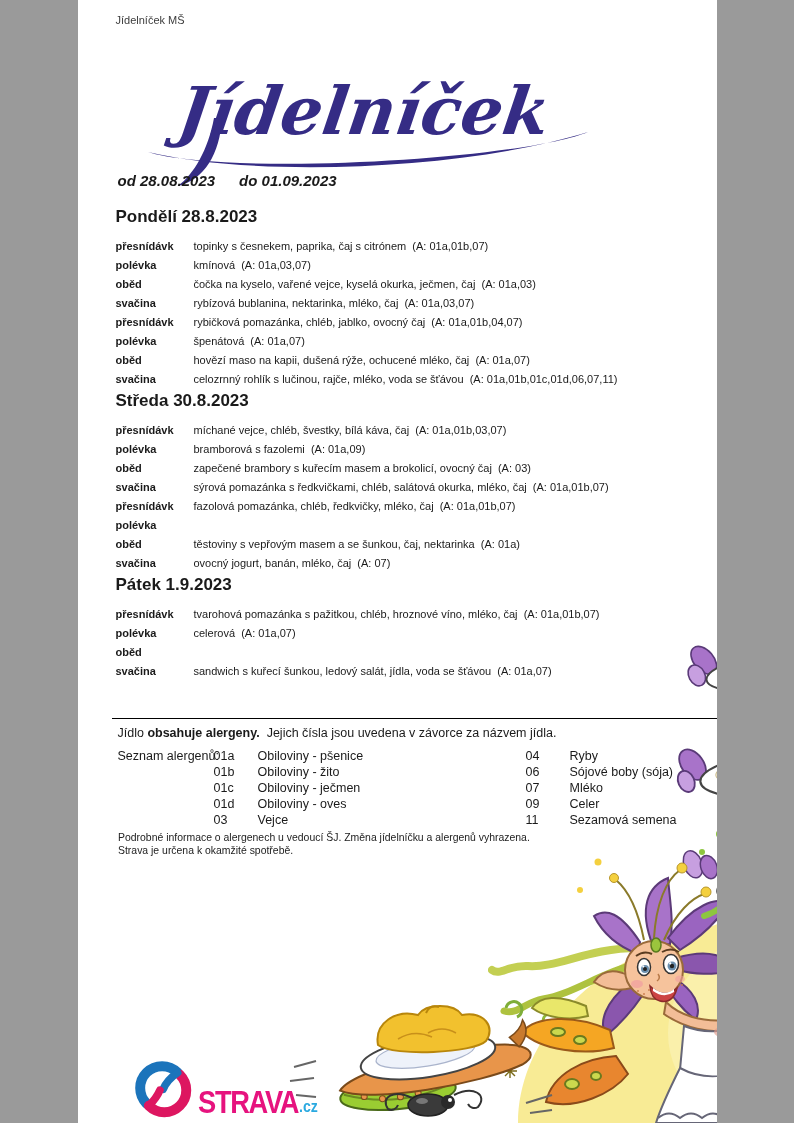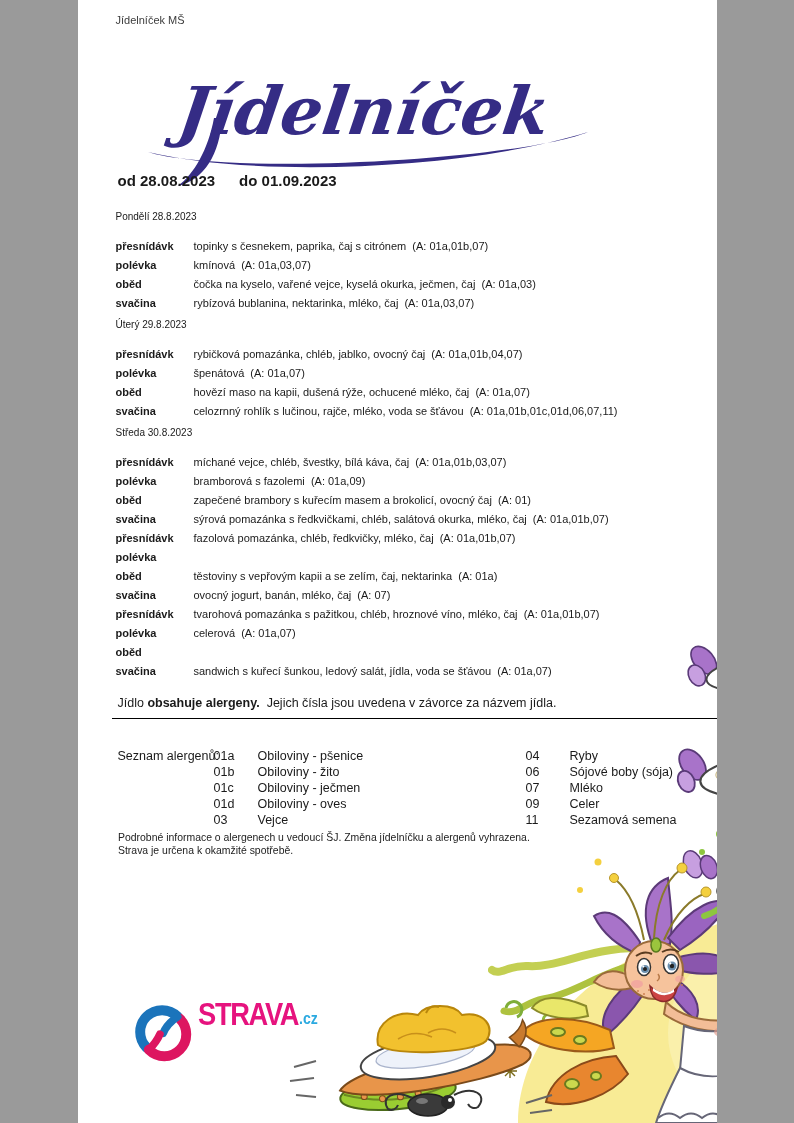--- a/index.html
+++ b/index.html
@@ -3,44 +3,44 @@
 <meta charset="utf-8">
 <style>
   html,body{margin:0;padding:0;background:#9a9a9a;}
   .page{
     position:relative;width:639px;height:1123px;margin:0 auto;
     background:#ffffff;overflow:hidden;
     font-family:"Liberation Sans",sans-serif;color:#1a1a1a;
   }
   .doc-label{position:absolute;left:38px;top:14px;font-size:11px;color:#3c3c3c;}
   .title-svg{position:absolute;left:58px;top:46px;width:460px;height:150px;pointer-events:none;}
-  .date-line{position:absolute;left:40px;top:172px;font-size:15px;font-weight:bold;white-space:pre;}
+  .date-line{position:absolute;left:40px;top:172px;font-size:15px;font-weight:bold;white-space:pre;font-style:italic;}
   .date-line .gap{display:inline-block;width:24px;}
   .menu{position:absolute;left:38px;top:200px;width:662px;}
-  .day h2{font-size:10px;font-weight:normal;margin:2px 0 10px 0;line-height:20px;}
+  .day h2{font-size:17px;font-weight:bold;margin:2px 0 10px 0;line-height:20px;}
   .day:first-child h2{margin-top:7px;}
   .meal-row{display:flex;line-height:19px;font-size:11px;}
   .meal-label{width:78px;font-weight:bold;flex:0 0 78px;}
   .meal-text{flex:1;white-space:pre-wrap;}
   .rule{position:absolute;left:34px;top:718px;width:630px;border-top:1.6px solid #000;}
-  .allergen-note{position:absolute;left:40px;top:696px;font-size:12.5px;white-space:pre-wrap;}
+  .allergen-note{position:absolute;left:40px;top:726px;font-size:12.5px;white-space:pre-wrap;}
   .allergen-table{position:absolute;left:40px;top:748px;width:660px;font-size:12.5px;}
   .al-label{position:absolute;left:0;top:0;line-height:16px;}
   .al-col{position:absolute;top:0;}
   .al-col1{left:96px;}
   .al-col2{left:408px;}
   .al-row{display:flex;line-height:16px;}
   .al-code{width:44px;flex:0 0 44px;}
   .footer-notes{position:absolute;left:40px;top:830px;font-size:11.6px;line-height:13px;color:#222;
     transform:scaleX(.9);transform-origin:0 0;white-space:pre;}
   .illu{position:absolute;pointer-events:none;}
   .cascade-svg{left:598px;top:522px;width:196px;height:300px;}
   .fairy-svg{left:410px;top:818px;width:384px;height:305px;}
   .bug-svg{left:200px;top:1005px;width:295px;height:118px;}
-  .logo{position:absolute;left:52px;top:1000px;display:flex;align-items:flex-start;}
+  .logo{position:absolute;left:52px;top:1056px;display:flex;align-items:flex-end;}
   .logo-swirl{width:62px;height:62px;flex:0 0 62px;}
   .brand-wrap{display:flex;align-items:flex-end;transform:scaleX(.88);transform-origin:left center;margin-left:6px;}
   .brand{font-size:31px;font-weight:bold;color:#e6137e;letter-spacing:-1.5px;line-height:30px;}
   .tld{font-size:16px;font-weight:bold;color:#2aa9e0;margin-left:1px;line-height:22px;}
 </style>
 </head>
 <body>
 
 <div class="page">
 
@@ -68,21 +68,20 @@
         <div class="meal-row">
           <span class="meal-label">oběd</span>
           <span class="meal-text">čočka na kyselo, vařené vejce, kyselá okurka, ječmen, čaj  (A: 01a,03)</span>
         </div>
         <div class="meal-row">
           <span class="meal-label">svačina</span>
           <span class="meal-text">rybízová bublanina, nektarinka, mléko, čaj  (A: 01a,03,07)</span>
         </div>
       </section>
       <section class="day">
-        <h2 class="day-title">Úterý 29.8.2023</h2>
         <div class="meal-row">
           <span class="meal-label">přesnídávk</span>
           <span class="meal-text">rybičková pomazánka, chléb, jablko, ovocný čaj  (A: 01a,01b,04,07)</span>
         </div>
         <div class="meal-row">
           <span class="meal-label">polévka</span>
           <span class="meal-text">špenátová  (A: 01a,07)</span>
         </div>
         <div class="meal-row">
           <span class="meal-label">oběd</span>
@@ -98,45 +97,46 @@
         <div class="meal-row">
           <span class="meal-label">přesnídávk</span>
           <span class="meal-text">míchané vejce, chléb, švestky, bílá káva, čaj  (A: 01a,01b,03,07)</span>
         </div>
         <div class="meal-row">
           <span class="meal-label">polévka</span>
           <span class="meal-text">bramborová s fazolemi  (A: 01a,09)</span>
         </div>
         <div class="meal-row">
           <span class="meal-label">oběd</span>
-          <span class="meal-text">zapečené brambory s kuřecím masem a brokolicí, ovocný čaj  (A: 01)</span>
+          <span class="meal-text">zapečené brambory s kuřecím masem a brokolicí, ovocný čaj  (A: 03)</span>
         </div>
         <div class="meal-row">
           <span class="meal-label">svačina</span>
           <span class="meal-text">sýrová pomazánka s ředkvičkami, chléb, salátová okurka, mléko, čaj  (A: 01a,01b,07)</span>
         </div>
       </section>
       <section class="day">
         <div class="meal-row">
           <span class="meal-label">přesnídávk</span>
           <span class="meal-text">fazolová pomazánka, chléb, ředkvičky, mléko, čaj  (A: 01a,01b,07)</span>
         </div>
         <div class="meal-row">
           <span class="meal-label">polévka</span>
         </div>
         <div class="meal-row">
           <span class="meal-label">oběd</span>
-          <span class="meal-text">těstoviny s vepřovým kapii a se zelím, čaj, nektarinka  (A: 01a)</span>
+          <span class="meal-text">těstoviny s vepřovým masem a se šunkou, čaj, nektarinka  (A: 01a)</span>
         </div>
         <div class="meal-row">
           <span class="meal-label">svačina</span>
           <span class="meal-text">ovocný jogurt, banán, mléko, čaj  (A: 07)</span>
         </div>
       </section>
       <section class="day">
+        <h2 class="day-title">Pátek 1.9.2023</h2>
         <div class="meal-row">
           <span class="meal-label">přesnídávk</span>
           <span class="meal-text">tvarohová pomazánka s pažitkou, chléb, hroznové víno, mléko, čaj  (A: 01a,01b,07)</span>
         </div>
         <div class="meal-row">
           <span class="meal-label">polévka</span>
           <span class="meal-text">celerová  (A: 01a,07)</span>
         </div>
         <div class="meal-row">
           <span class="meal-label">oběd</span>

